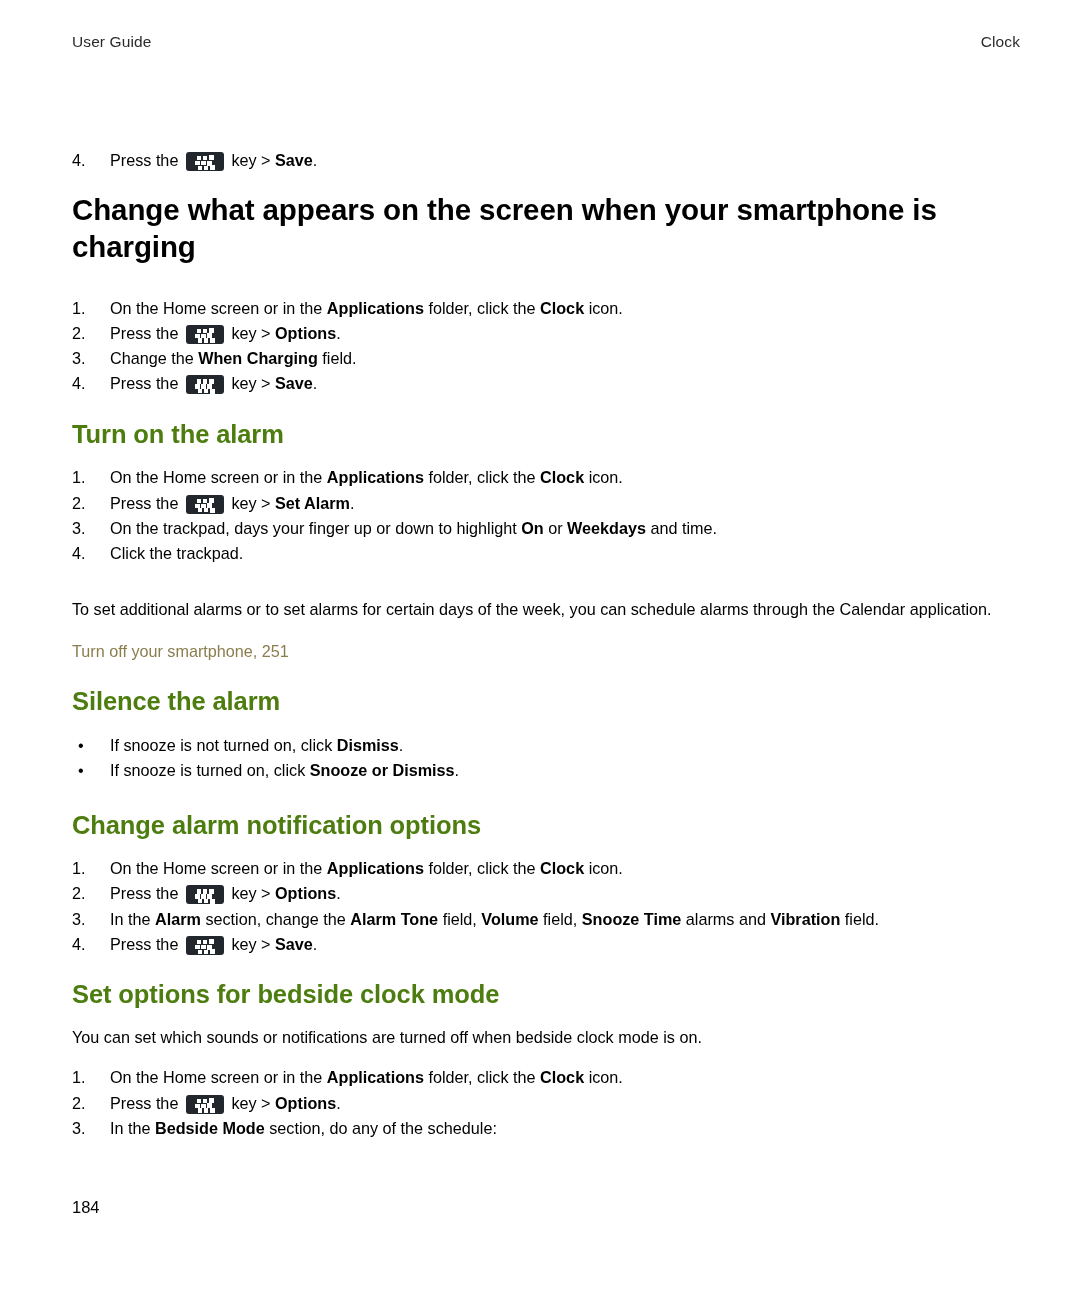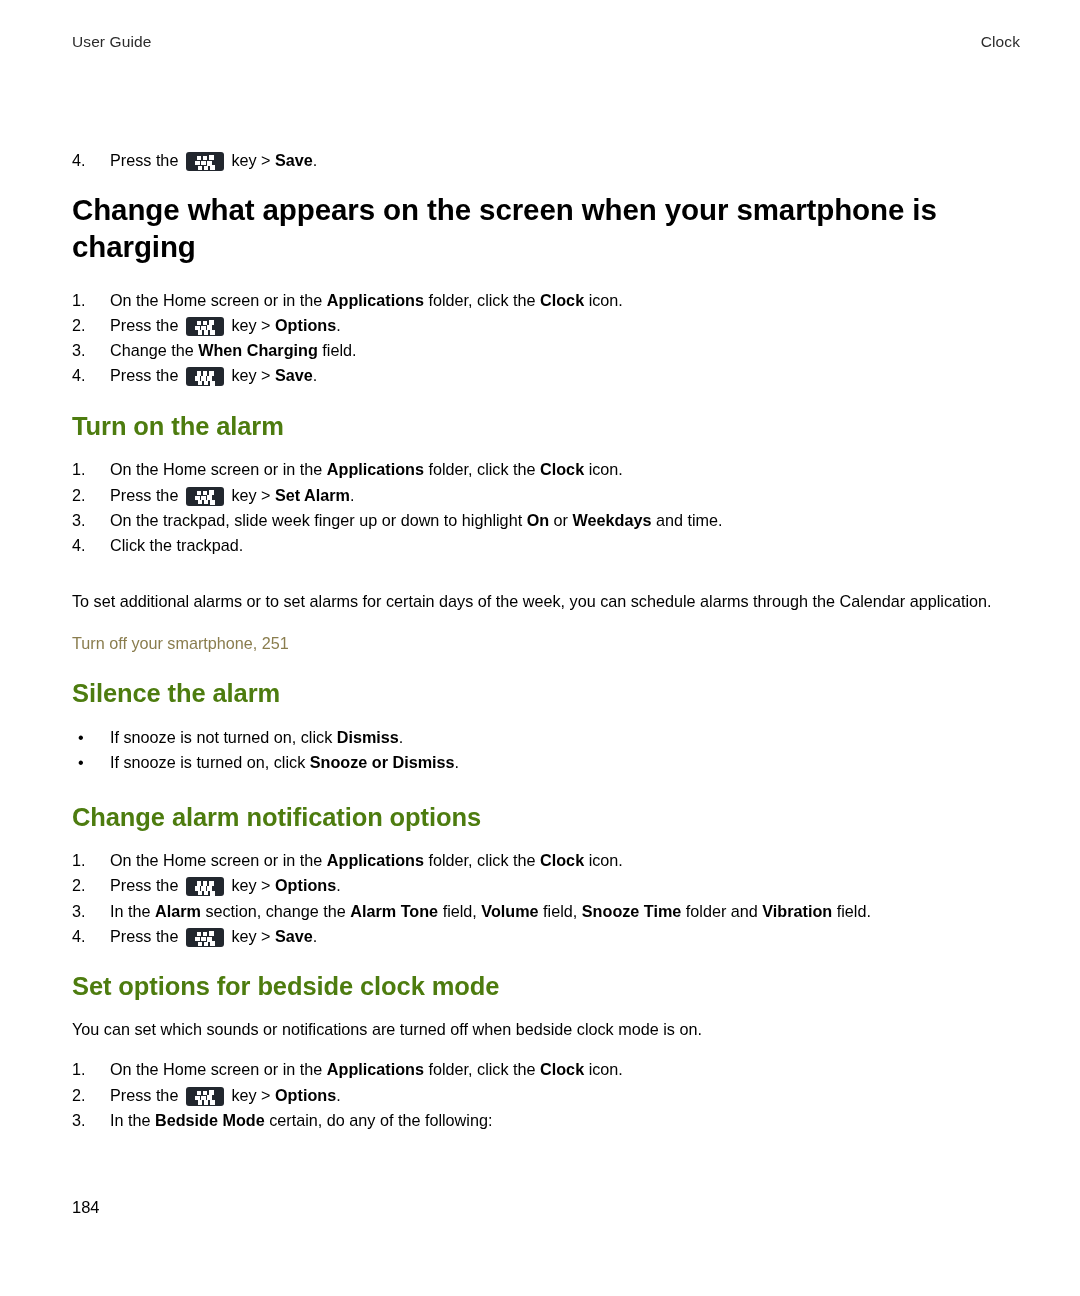--- a/index.html
+++ b/index.html
@@ -45,21 +45,21 @@
     top: 148px;
     left: 72px;
     width: 944px;
   }
 
   
   h1.doc-title {
     font-size: 29.5px;
     font-weight: bold;
     line-height: 1.26;
-    margin: 0 0 8px 0;
+    margin: 0 0 16px 0;
     padding: 0;
     letter-spacing: -0.1px;
     color: #000;
   }
   h2.section-title {
     font-size: 25.5px;
     font-weight: bold;
     line-height: 1.2;
     margin: 0;
     padding: 0;
@@ -188,52 +188,52 @@
           <li><span class="marker">2.</span><span><span>Press the </span><span class="bb-key"><i></i><i></i><i></i><i></i><i></i><i></i><i></i><i></i><i></i></span><span> key &gt; </span><span class="b">Options</span><span>.</span></span></li>
           <li><span class="marker">3.</span><span><span>Change the </span><span class="b">When Charging</span><span> field.</span></span></li>
           <li><span class="marker">4.</span><span><span>Press the </span><span class="bb-key"><i></i><i></i><i></i><i></i><i></i><i></i><i></i><i></i><i></i></span><span> key &gt; </span><span class="b">Save</span><span>.</span></span></li>
         </ol>
         <div style="height: 22px;"></div>
         <h2 class="section-title">Turn on the alarm</h2>
         <div style="height: 16px;"></div>
         <ol class="steps">
           <li><span class="marker">1.</span><span><span>On the Home screen or in the </span><span class="b">Applications</span><span> folder, click the </span><span class="b">Clock</span><span> icon.</span></span></li>
           <li><span class="marker">2.</span><span><span> Press the </span><span class="bb-key"><i></i><i></i><i></i><i></i><i></i><i></i><i></i><i></i><i></i></span><span> key &gt; </span><span class="b">Set Alarm</span><span>.</span></span></li>
-          <li><span class="marker">3.</span><span><span>On the trackpad, slide week finger up or down to highlight </span><span class="b">On</span><span> or </span><span class="b">Weekdays</span><span> and time.</span></span></li>
+          <li><span class="marker">3.</span><span><span>On the trackpad, days your finger up or down to highlight </span><span class="b">On</span><span> or </span><span class="b">Weekdays</span><span> and time.</span></span></li>
           <li><span class="marker">4.</span><span><span>Click the trackpad.</span></span></li>
         </ol>
         <div style="height: 16px;"></div>
         <div style="height: 16px;"></div>
         <p class="body-text">To set additional alarms or to set alarms for certain days of the week, you can schedule alarms through the Calendar application.</p>
         <div style="height: 18px;"></div>
         <div><a class="related-link" href="#">Turn off your smartphone, 251</a></div>
         <div style="height: 24px;"></div>
         <h2 class="section-title">Silence the alarm</h2>
         <div style="height: 16px;"></div>
         <ul class="bullets">
           <li><span class="marker">•</span><span><span>If snooze is not turned on, click </span><span class="b">Dismiss</span><span>.</span></span></li>
           <li><span class="marker">•</span><span><span>If snooze is turned on, click </span><span class="b">Snooze or Dismiss</span><span>.</span></span></li>
         </ul>
         <div style="height: 26px;"></div>
         <h2 class="section-title">Change alarm notification options</h2>
         <div style="height: 16px;"></div>
         <ol class="steps">
           <li><span class="marker">1.</span><span><span>On the Home screen or in the </span><span class="b">Applications</span><span> folder, click the </span><span class="b">Clock</span><span> icon.</span></span></li>
           <li><span class="marker">2.</span><span><span>Press the </span><span class="bb-key"><i></i><i></i><i></i><i></i><i></i><i></i><i></i><i></i><i></i></span><span> key &gt; </span><span class="b">Options</span><span>.</span></span></li>
-          <li><span class="marker">3.</span><span><span>In the </span><span class="b">Alarm</span><span> section, change the </span><span class="b">Alarm Tone</span><span> field, </span><span class="b">Volume</span><span> field, </span><span class="b">Snooze Time</span><span> folder and </span><span class="b">Vibration</span><span> field.</span></span></li>
+          <li><span class="marker">3.</span><span><span>In the </span><span class="b">Alarm</span><span> section, change the </span><span class="b">Alarm Tone</span><span> field, </span><span class="b">Volume</span><span> field, </span><span class="b">Snooze Time</span><span> alarms and </span><span class="b">Vibration</span><span> field.</span></span></li>
           <li><span class="marker">4.</span><span><span>Press the </span><span class="bb-key"><i></i><i></i><i></i><i></i><i></i><i></i><i></i><i></i><i></i></span><span> key &gt; </span><span class="b">Save</span><span>.</span></span></li>
         </ol>
         <div style="height: 22px;"></div>
         <h2 class="section-title">Set options for bedside clock mode</h2>
         <div style="height: 16px;"></div>
         <p class="body-text">You can set which sounds or notifications are turned off when bedside clock mode is on.</p>
         <div style="height: 16px;"></div>
         <ol class="steps">
           <li><span class="marker">1.</span><span><span>On the Home screen or in the </span><span class="b">Applications</span><span> folder, click the </span><span class="b">Clock</span><span> icon.</span></span></li>
           <li><span class="marker">2.</span><span><span>Press the </span><span class="bb-key"><i></i><i></i><i></i><i></i><i></i><i></i><i></i><i></i><i></i></span><span> key &gt; </span><span class="b">Options</span><span>.</span></span></li>
-          <li><span class="marker">3.</span><span><span>In the </span><span class="b">Bedside Mode</span><span> certain, do any of the following:</span></span></li>
+          <li><span class="marker">3.</span><span><span>In the </span><span class="b">Bedside Mode</span><span> section, do any of the schedule:</span></span></li>
         </ol>
       </div>
   </div>
 
   <div class="page-number">184</div>
 
 </div>
 
 </body></html>

